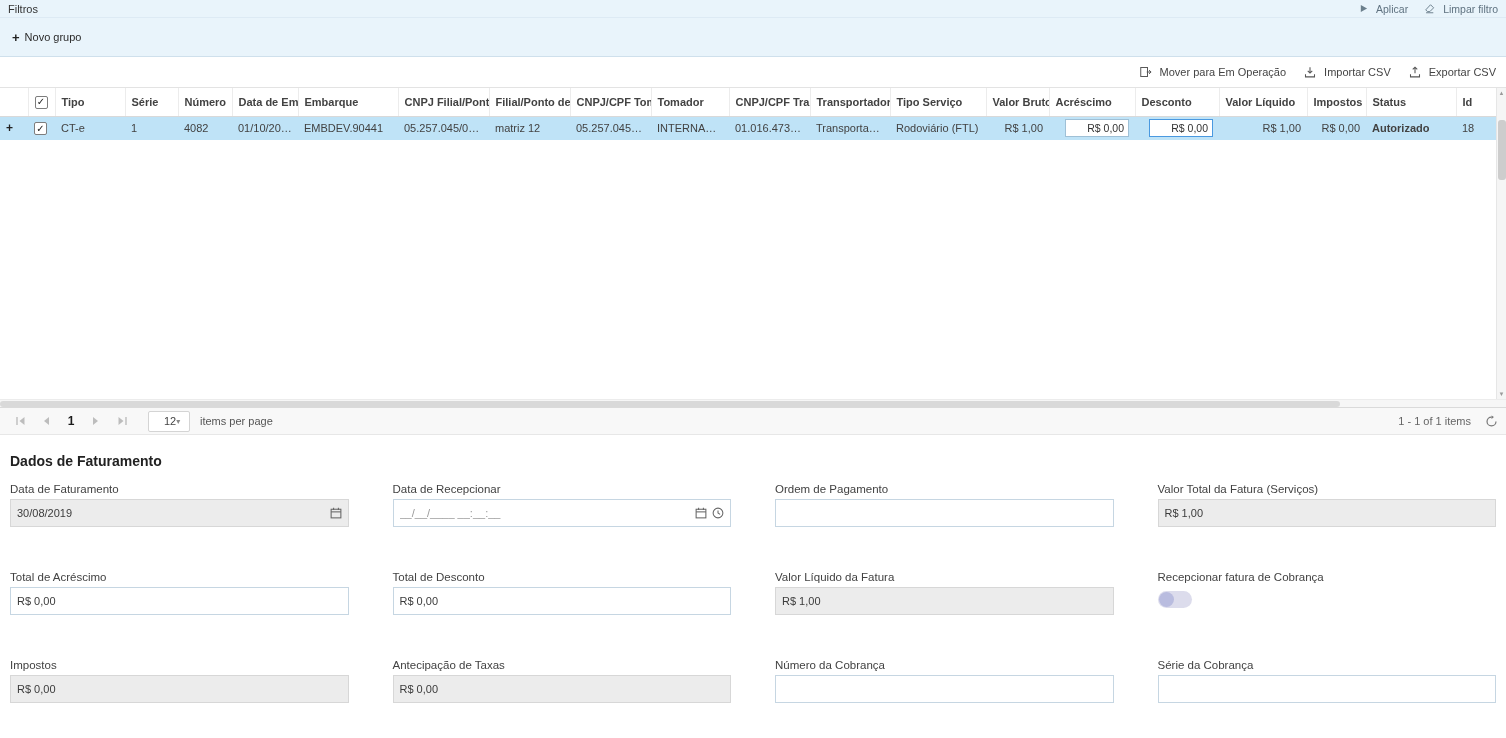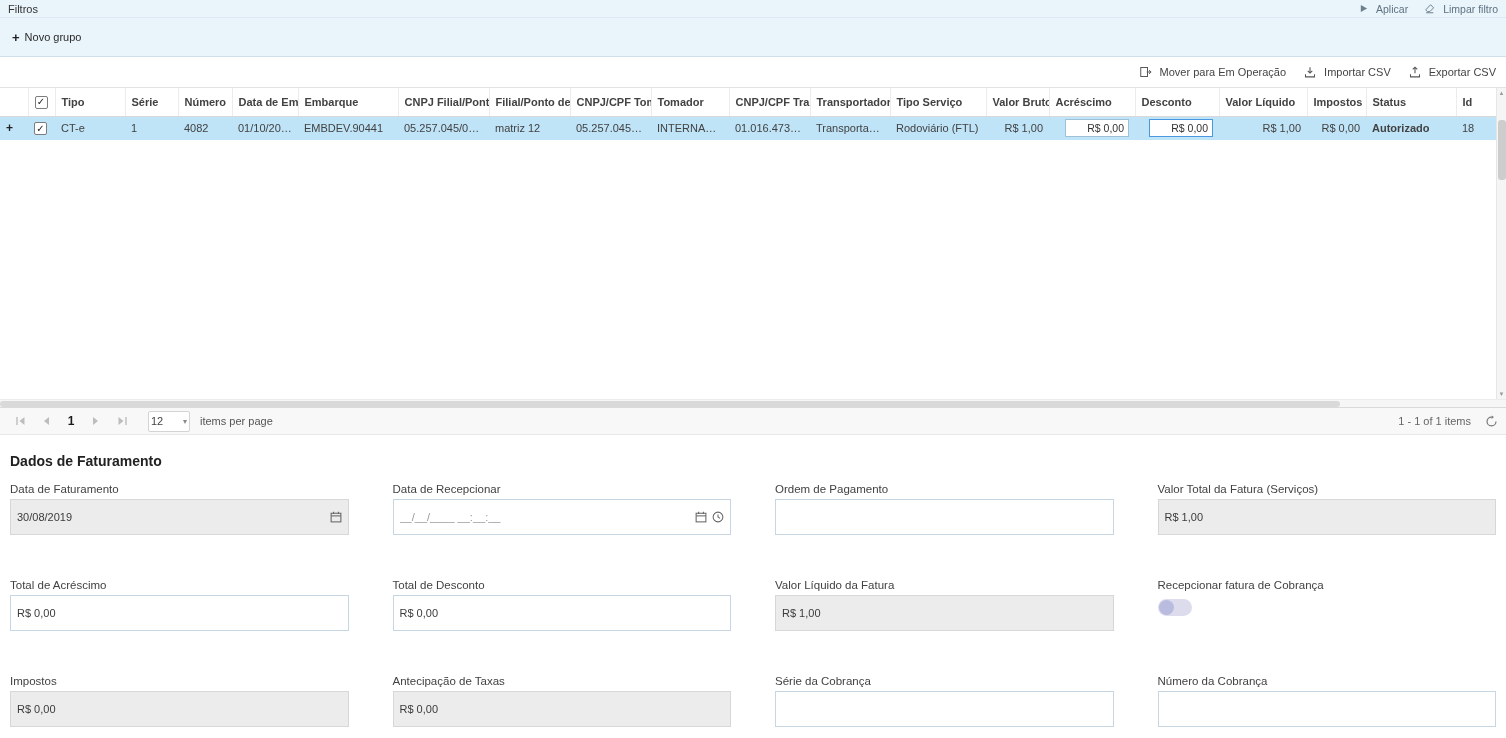--- a/index.html
+++ b/index.html
@@ -71,33 +71,33 @@
 
   
   .pager {
     height: 28px; background: #f8f8f8; border-top: 1px solid #dadada; border-bottom: 1px solid #e7e7e7;
     display: flex; align-items: center; padding: 0 8px; gap: 2px; font-size: 11px; color: #555;
   }
   .pg-btn { width: 24px; height: 20px; display: inline-flex; align-items: center; justify-content: center; cursor: pointer; }
   .pg-current { width: 22px; text-align: center; font-weight: bold; color: #1b1b1b; font-size: 12px; }
   .page-size {
     display: inline-flex; align-items: center; justify-content: space-between;
-    width: 42px; height: 21px; margin: 0 8px 0 12px; padding: 0 2px;
+    width: 42px; height: 21px; margin: 0 8px 0 12px; padding: 0 15px;
     background: #fff; border: 1px solid #d4d4d4; border-radius: 2px; cursor: pointer; color: #444;
   }
   .page-size .chev { font-size: 8px; color: #888; }
   .pager-right { margin-left: auto; display: flex; align-items: center; gap: 14px; color: #666; }
 
   
   .billing { padding: 18px 10px 0 10px; }
   .billing-title { font-size: 14px; font-weight: bold; color: #222; margin-bottom: 14px; }
   .form-grid { display: grid; grid-template-columns: repeat(4, 1fr); column-gap: 12px; row-gap: 15px; gap: 44px; }
   .field label { display: block; font-size: 11.5px; color: #424242; margin-bottom: 4px; }
   .input-wrap {
-    display: flex; height: 36px;
+    display: flex; height: 28px;
     border: 1px solid #c6d6e2; background: #fff; padding: 0 6px; gap: 5px;
   }
   .input-wrap input {
     border: none; outline: none; flex: 1; min-width: 0; background: transparent;
     font-family: inherit; font-size: 11px; color: #3b3b3b;
   }
   .input-wrap input::placeholder { color: #9a9a9a; }
   .input-wrap.disabled { background: #ececec; border-color: #d7d7d7; }
   .full { grid-column: 1 / -1; }
   .icon-btn { display: inline-flex; align-items: center; cursor: pointer; }
@@ -404,27 +404,27 @@
         <input readonly="" value="R$ 0,00" style="">
       </div>
     </div>
     <div class="field">
       <label>Antecipação de Taxas</label>
       <div class="input-wrap disabled">
         <input readonly="" value="R$ 0,00" style="">
       </div>
     </div>
     <div class="field">
+      <label>Número da Cobrança</label>
+      <div class="input-wrap">
+        <input value="" style="">
+      </div>
+    </div>
+    <div class="field">
       <label>Série da Cobrança</label>
-      <div class="input-wrap">
-        <input value="" style="">
-      </div>
-    </div>
-    <div class="field">
-      <label>Número da Cobrança</label>
       <div class="input-wrap">
         <input value="" style="">
       </div>
     </div>
 
     <div class="field full">
       <label>Observações</label>
       <div class="input-wrap">
         <input value="" style="">
       </div>

